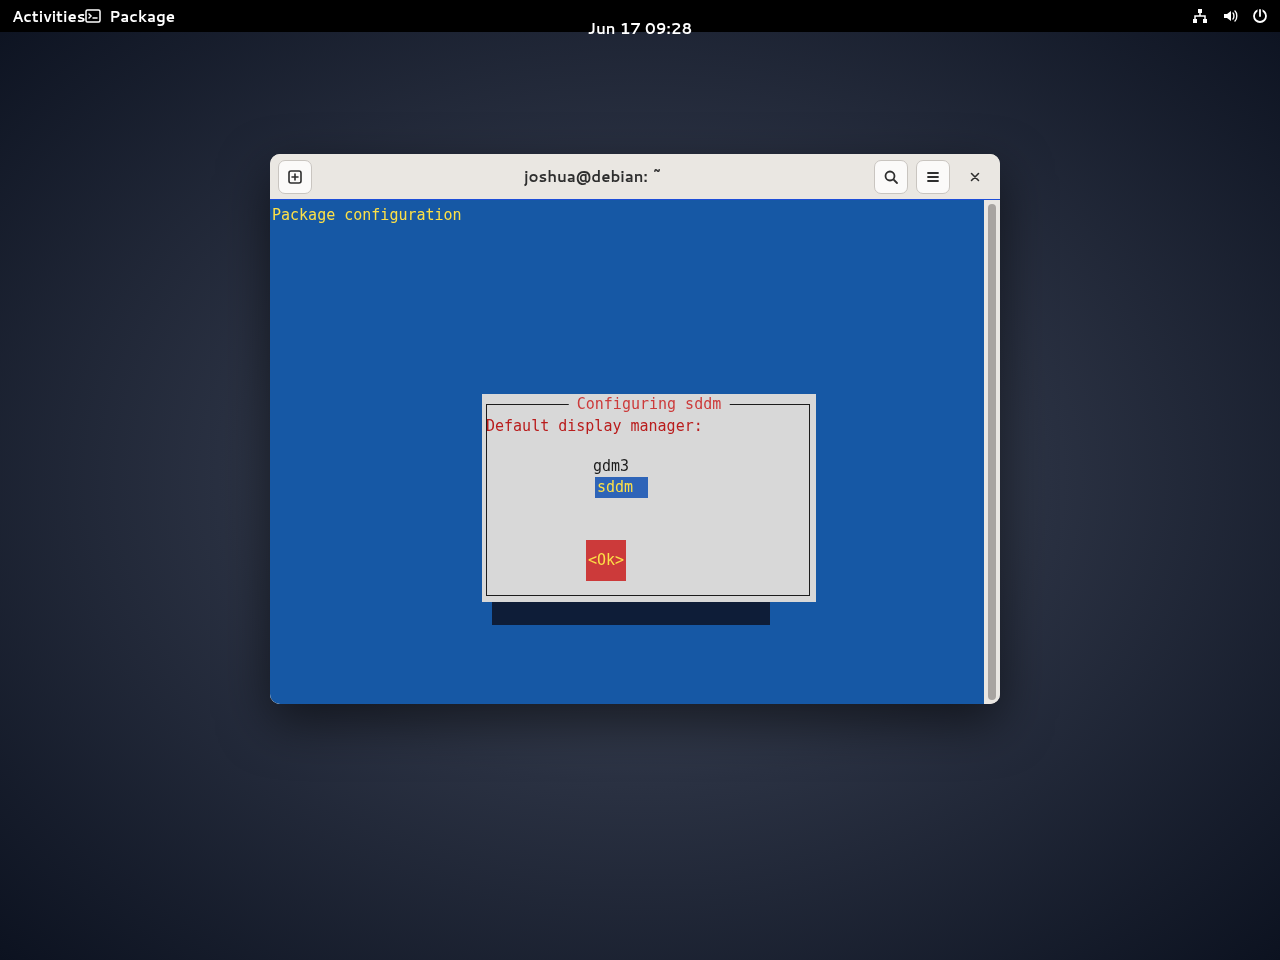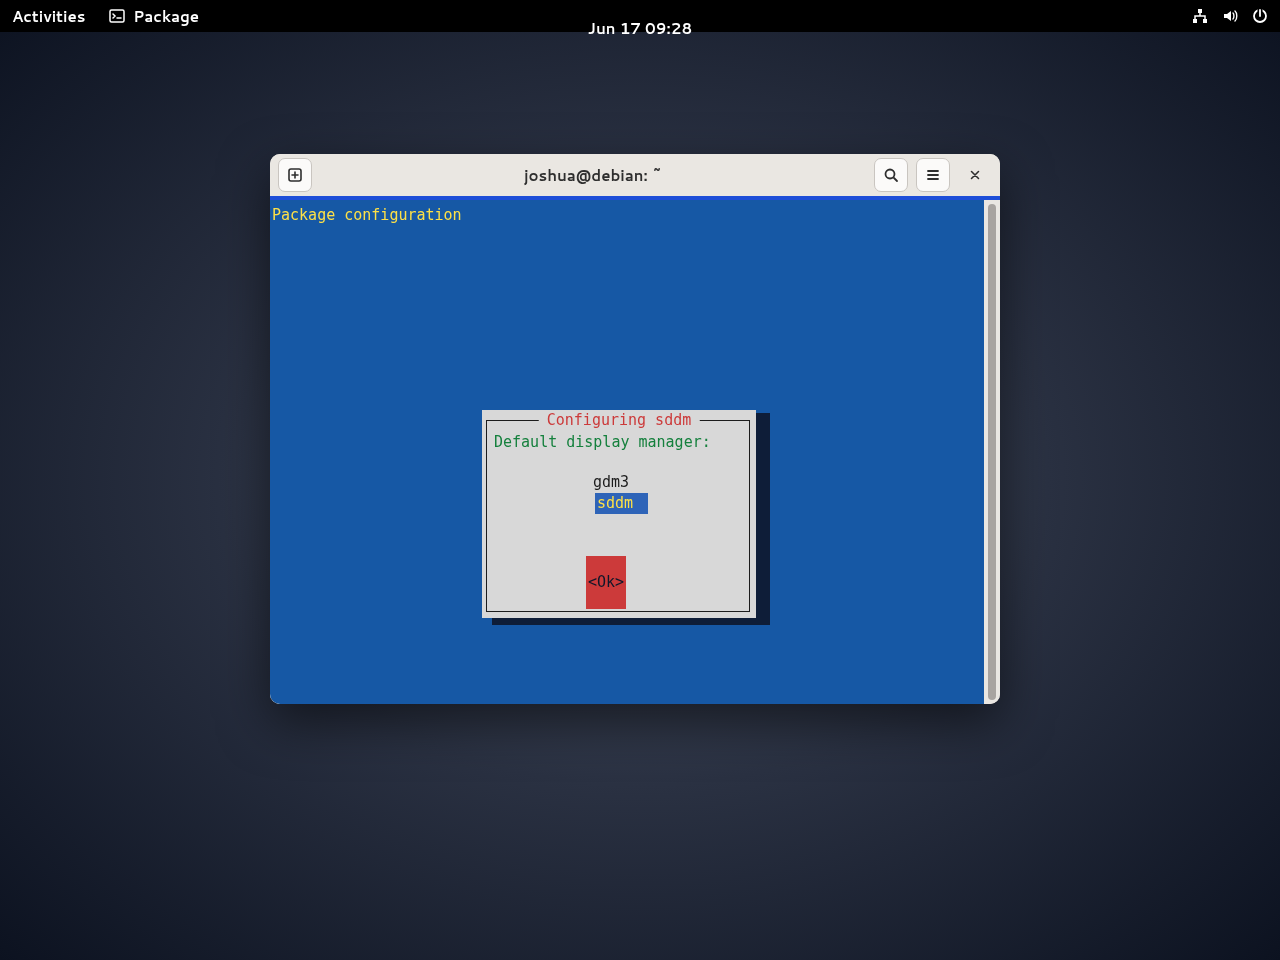--- a/index.html
+++ b/index.html
@@ -7,36 +7,36 @@
     body {
       background: radial-gradient(ellipse at center, #4c5568 0%, #2a3142 45%, #0c1220 100%);
       position: relative;
     }
     
     .topbar {
       position: absolute; top: 0; left: 0; right: 0; height: 32px;
       background: #000; color: #fff; display: flex; align-items: center;
       font-size: 15px; font-weight: 600; padding: 0 12px;
     }
-    .topbar-left { display: flex; align-items: flex-end; gap: 24px; }
+    .topbar-left { display: flex; align-items: flex-end; }
     .topbar-center { position: absolute; left: 50%; transform: translateX(-50%); display:flex; gap:4px;margin-top:24px;}
     .topbar-right { margin-left: auto; display: flex; align-items: center; gap: 14px; }
     .tb-app { display: flex; align-items: center; gap: 8px; }
     .tb-app svg { width: 16px; height: 16px; }
     .tb-icon svg { width: 16px; height: 16px; display:block; }
     
     .termwin {
       position: absolute; left: 270px; top: 154px; width: 730px; height: 550px;
       background: #e1ddd8; border-radius: 10px;
       box-shadow: 0 18px 50px rgba(0,0,0,0.55);
       display: flex; flex-direction: column; overflow: hidden;
     }
     .titlebar {
       height: 46px; background: #eae7e2; display: flex; align-items: center;
-      padding: 6px 8px; gap: 8px; border-bottom: 4px solid #1d4ed8;
+      padding: 6px 8px; gap: 8px; border-bottom: 1px solid #1d4ed8;
     }
     .tb-btn {
       width: 34px; height: 34px; border-radius: 7px; background: #fbfaf9;
       border: 1px solid #c9c5c0; display:flex; align-items:center; justify-content:center;
       color:#2e2e2e; cursor:pointer;
     }
     .tb-btn svg { width: 16px; height: 16px; }
     .tb-title { flex: 1; text-align: center; font-size: 15px; font-weight:600; color:#2e2e2e; }
     .tb-close { width:34px; height:34px; display:flex; align-items:center; justify-content:center; cursor:pointer; color:#2e2e2e; font-size:16px; }
     .termbody {
@@ -50,36 +50,36 @@
       position:absolute; left:0; top:0; right:16px; bottom:0;
       background:#1658a5; font-family:"DejaVu Sans Mono","Liberation Mono",monospace;
       font-size:15px; line-height:21px; color:#d8d8d8; white-space:pre;
     }
     .ptext { position:absolute; left:2px; top:5px; color:#fde047; }
     
     .dlgshadow {
       position:absolute; left:222px; top:213px; width:278px; height:212px; background:#0e1d38;
     }
     .dlg {
-      position:absolute; left:212px; top:194px; width:274px; height:208px;
-      background:#d8d8d8; color:#1c1c1c;margin-top:16px;
+      position:absolute; left:212px; top:194px; width:334px; height:208px;
+      background:#d8d8d8; color:#1c1c1c;
     }
     .dlgborder {
       position:absolute; left:4px; top:10px; right:6px; bottom:6px;
       border:1px solid #1c1c1c;
     }
     .dlg-title {
       position:absolute; top:0px; left:50%; transform:translateX(-50%);
       background:#d8d8d8; padding:0 8px; color:#cc3a3a;
     }
-    .dlg-prompt { position:absolute; top:22px; left:12px; color:#15803d; }
+    .dlg-prompt { position:absolute; top:22px; left:4px; color:#b91c1c; }
     .opt { position:absolute; left:111px; }
     .opt1 { top:62px; }
     .opt2 { top:83px; background:#2e64b8; color:#fde047; padding:0 6px 0 2px; left:113px; }
-    .okbtn { position:absolute; left:104px; top:146px; background:#cc3a3a; color:#0f172a; padding:16px 2px; }
+    .okbtn { position:absolute; left:104px; top:146px; background:#cc3a3a; color:#fde047; padding:10px 2px; }
   </style>
 </head>
 <body>
 
 <div class="topbar">
   <div class="topbar-left">
     <span>Activities</span>
     <span class="tb-app">
       <span class="tb-icon">
         <svg viewBox="0 0 16 16" fill="none" stroke="#fff" stroke-width="1.5">

